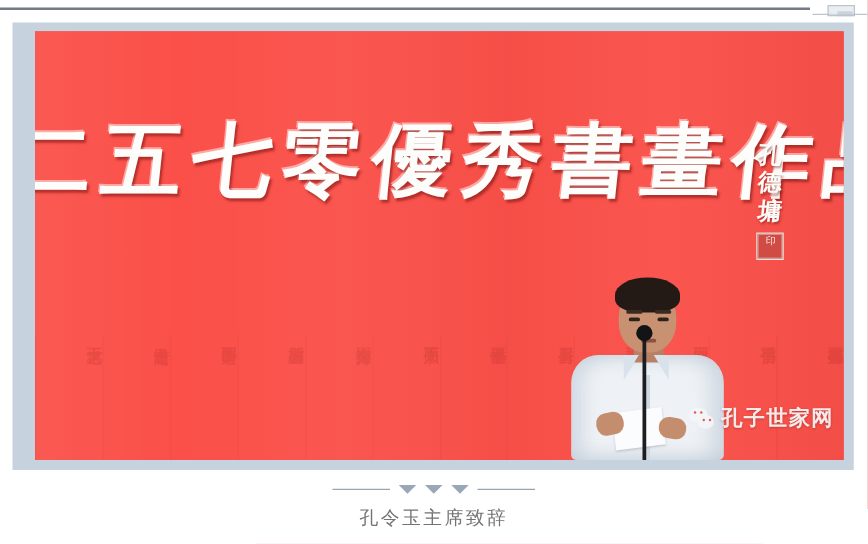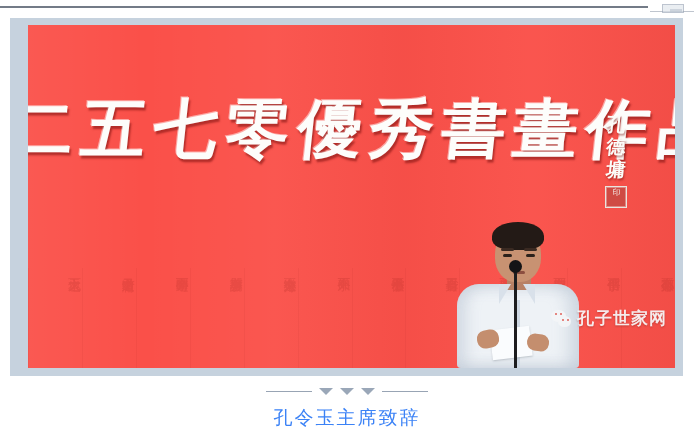--- a/index.html
+++ b/index.html
@@ -326,21 +326,21 @@
     width: 13px;
     height: 13px;
     background: #141416;
     border-radius: 50%;
   }
 
   
   .watermark {
     position: absolute;
     right: 8px;
-    bottom: 38px;
+    bottom: 22px;
     display: flex;
     align-items: center;
     gap: 5px;
     opacity: .92;
   }
   .wm-logo {
     position: relative;
     width: 21px;
     height: 21px;
     flex: 0 0 auto;
@@ -403,23 +403,23 @@
     border-right: 7px solid transparent;
     border-top: 7px solid #9aa7b8;
   }
   .caption {
     position: absolute;
     top: 405px;
     left: 0;
     width: 694px;
     text-align: center;
     font-family: Liberation Serif, serif;
-    font-size: 19px;
+    font-size: 15px;
     letter-spacing: 2px;
-    color: #3b82f6;
+    color: #737373;
     white-space: nowrap;
   }
 </style>
 </head>
 <body>
 
 <div class="top-rule"></div>
 
 <div class="top-stub">
   <div class="ln"></div>

